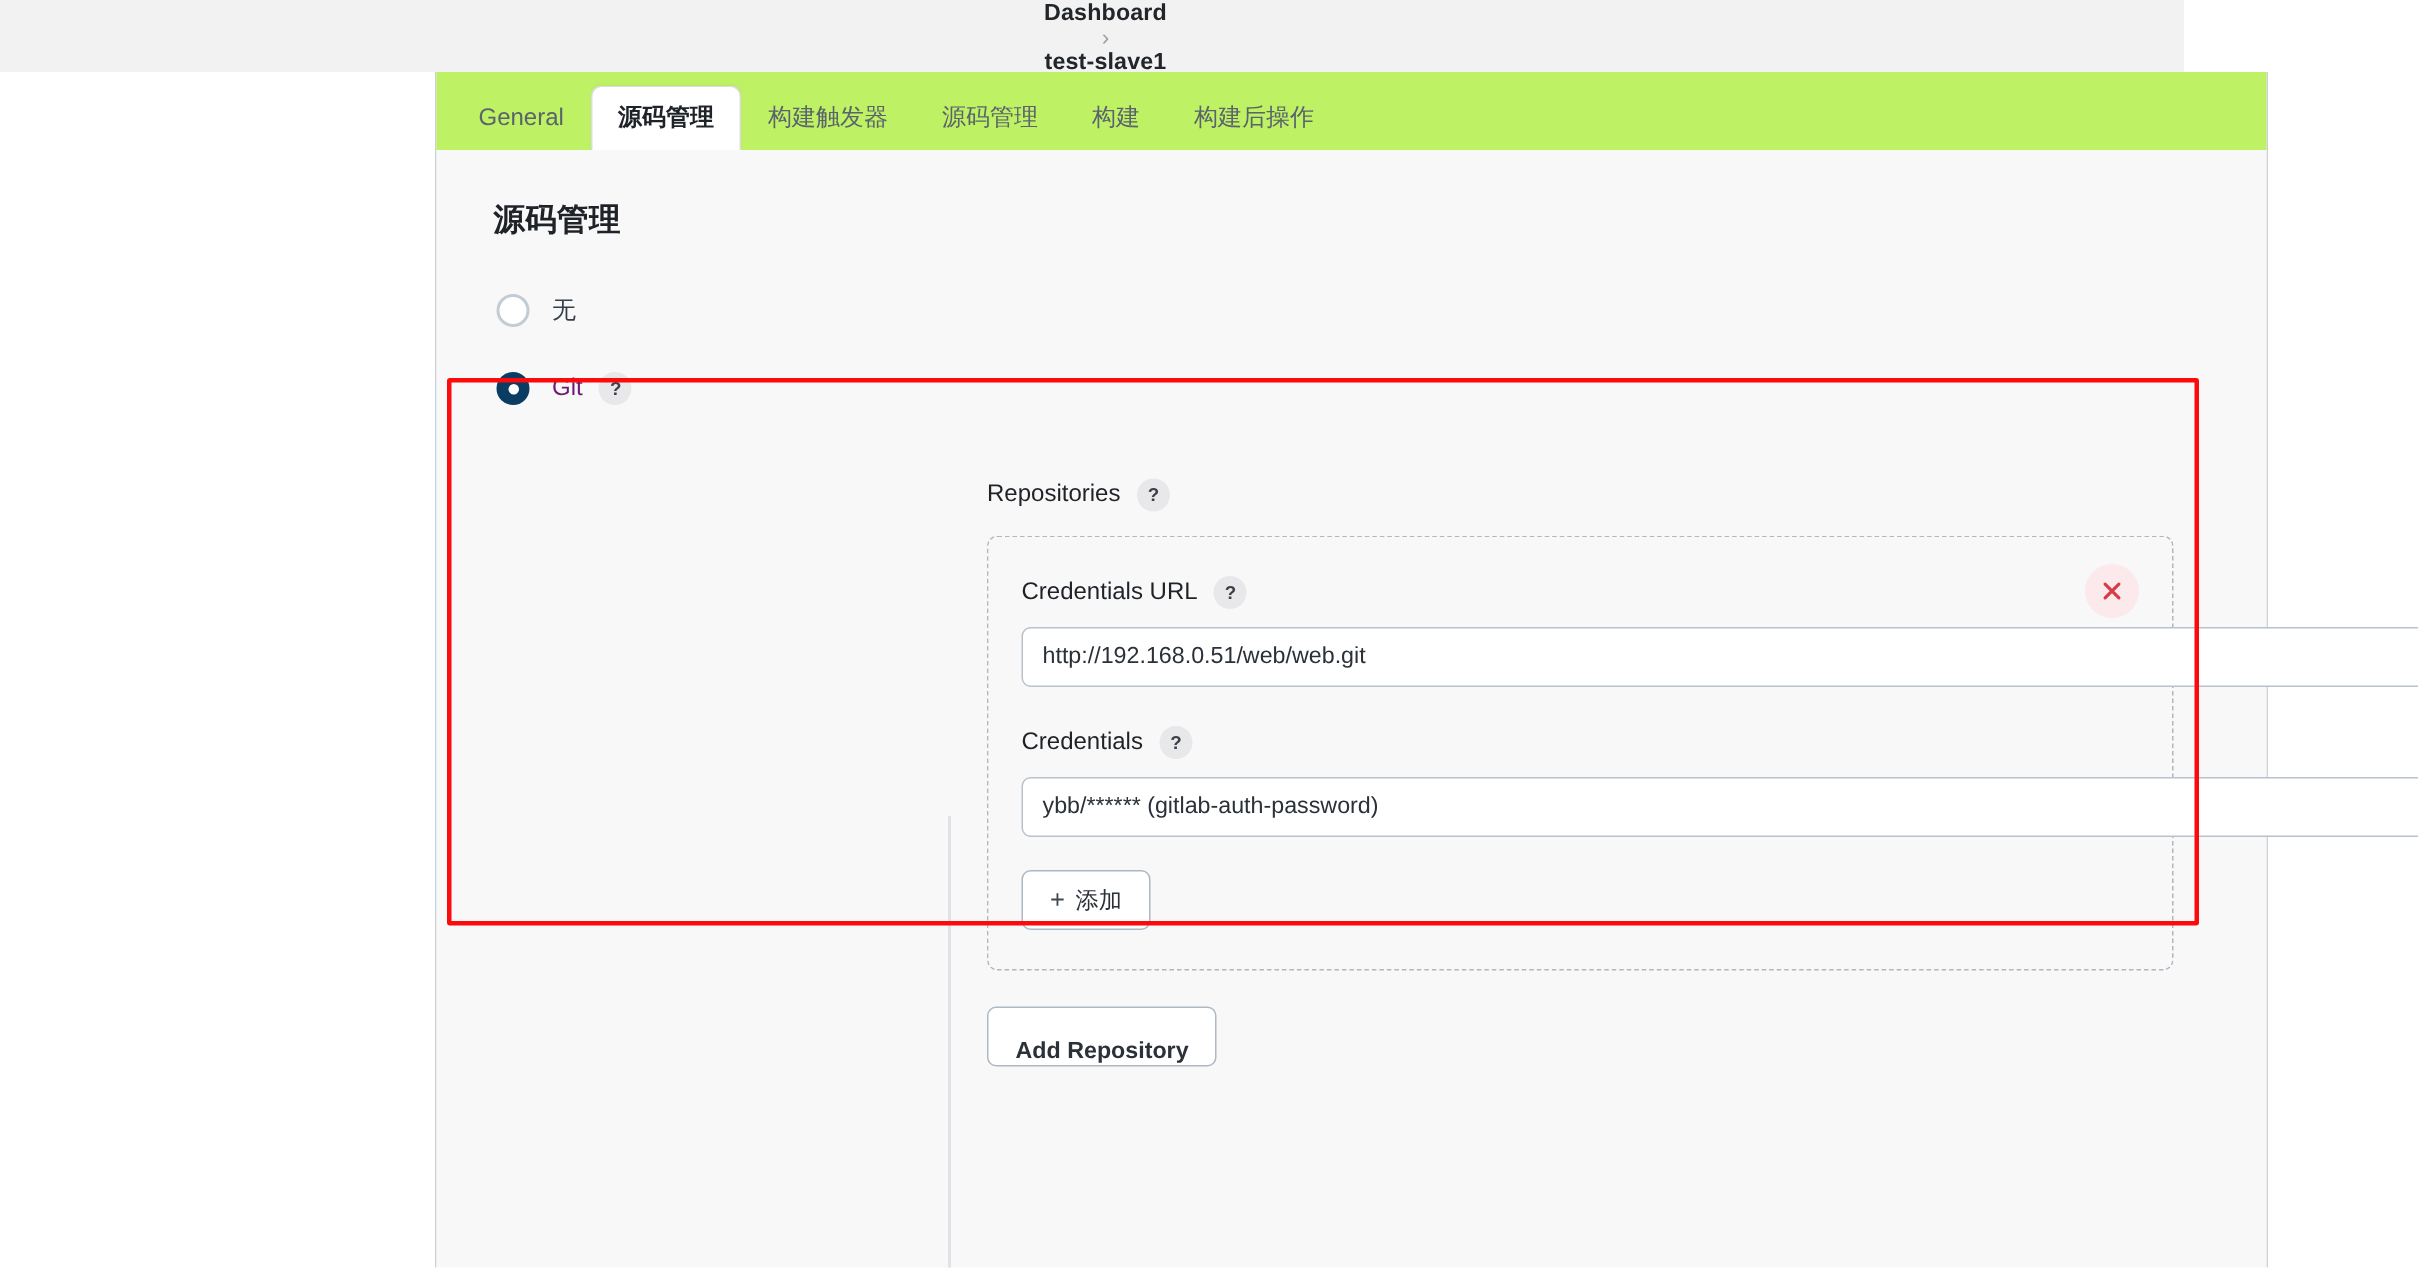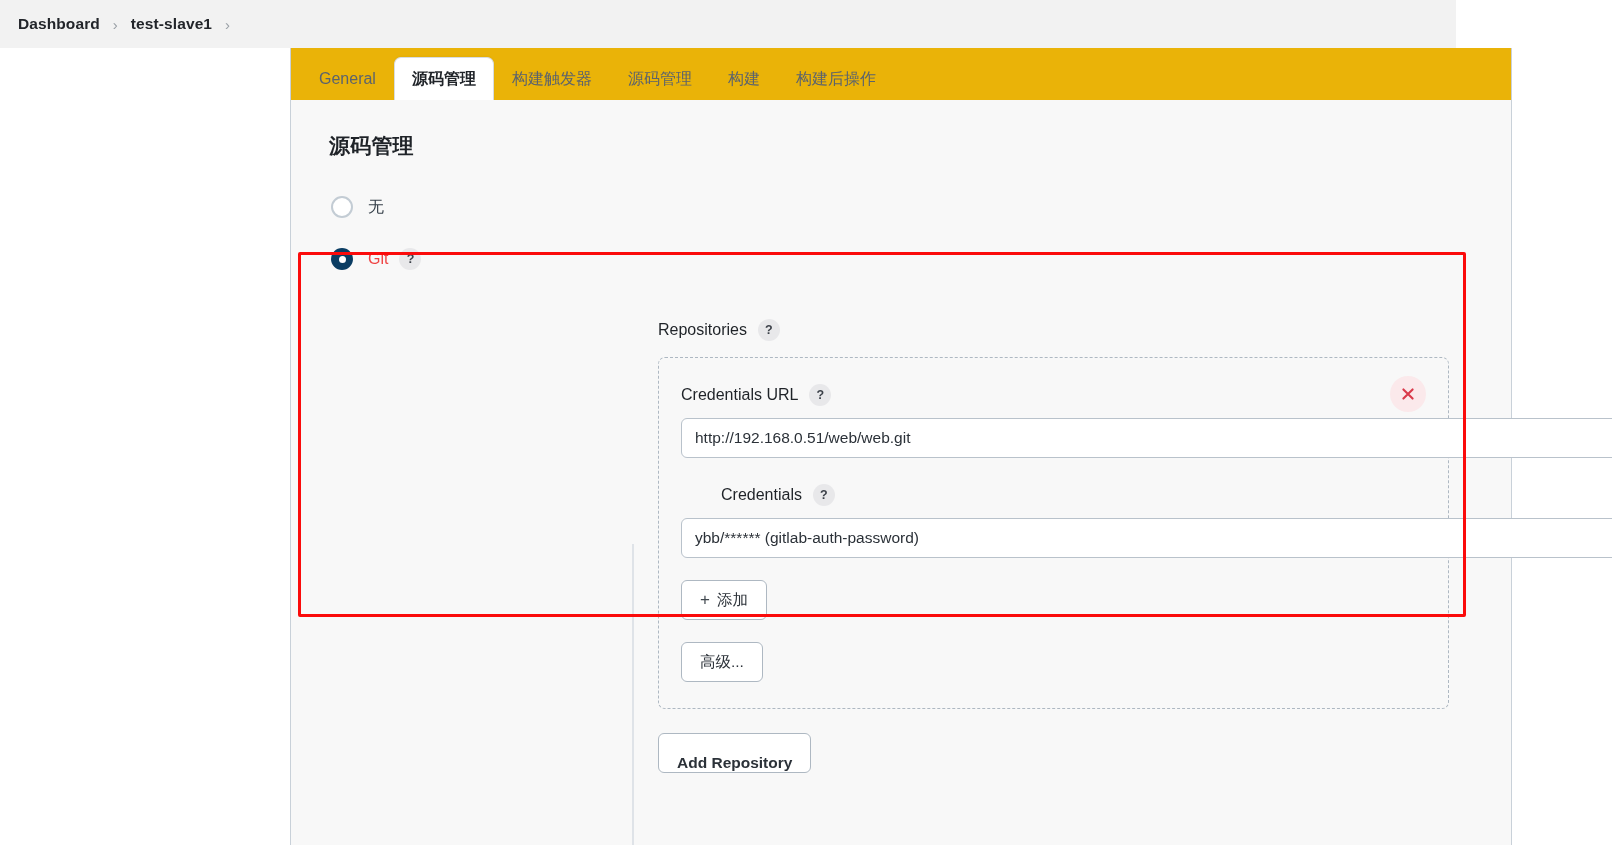--- a/index.html
+++ b/index.html
@@ -16,20 +16,21 @@
     background: #ffffff;
   }
 
   
   .breadcrumb-bar {
     position: absolute; left: 0; top: 0;
     width: 1456px; height: 48px;
     background: #f2f2f2;
     display: flex; align-items: center;
     padding-left: 18px;
+    flex-direction: column;
   }
   .crumb {
     font-size: 15.5px;
     color: #22252a;
     font-weight: 600;
     letter-spacing: .1px;
     white-space: nowrap;
   }
   .crumb-sep {
     color: #9aa0a6;
@@ -56,21 +57,21 @@
   .right-blank {
     position: absolute; left: 1512px; top: 48px;
     width: 100px; height: 797px;
     background: #fff;
   }
 
   
   .tab-strip {
     position: relative;
     height: 52px;
-    background: #eab308;
+    background: #bef264;
     display: flex;
     align-items: flex-end;
     padding-left: 10px;
   }
   .tab {
     position: relative;
     padding: 11px 17px 12px 17px;
     font-size: 16px;
     color: #5b636d;
     white-space: nowrap;
@@ -129,21 +130,21 @@
     width: 7px; height: 7px;
     margin: -3.5px 0 0 -3.5px;
     border-radius: 50%;
     background: #ffffff;
   }
   .radio-label {
     margin-left: 15px;
     font-size: 16px;
     color: #36404a;
   }
-  .radio-label.strong { color: #ef4444; }
+  .radio-label.strong { color: #701a75; }
 
   
   .help {
     display: inline-flex;
     align-items: center; justify-content: center;
     width: 22px; height: 22px;
     border-radius: 50%;
     background: #e8e8ea;
     color: #3c4149;
     font-size: 12.5px;
@@ -331,42 +332,37 @@
                 <path d="M3.4 3.4 L12.6 12.6 M12.6 3.4 L3.4 12.6" stroke="#d93a4a" stroke-width="2.1" stroke-linecap="round" fill="none"></path>
               </svg>
             </button>
 
             <div class="sub-label">
               <span>Credentials URL</span>
               <span class="help">?</span>
             </div>
             <input class="text-input" type="text" value="http://192.168.0.51/web/web.git" style="">
 
-            <div class="sub-label" style="margin-top:26px;margin-left:40px;">
+            <div class="sub-label" style="margin-top:26px;">
               <span>Credentials</span>
               <span class="help">?</span>
             </div>
 
             <div class="select-wrap">
               <div class="select-box">
                 <span>ybb/****** (gitlab-auth-password)</span>
               </div>
 
             </div>
 
             <button class="btn btn-add-cred">
               <span class="plus">+</span>
               <span>添加</span>
             </button>
 
-            <div>
-              <button class="btn btn-advanced">
-                <span>高级...</span>
-              </button>
-            </div>
 
           </div>
 
         </div>
 
         <button class="btn btn-bold btn-add-repo">
           <span>Add Repository</span>
         </button>
 
       </div>

